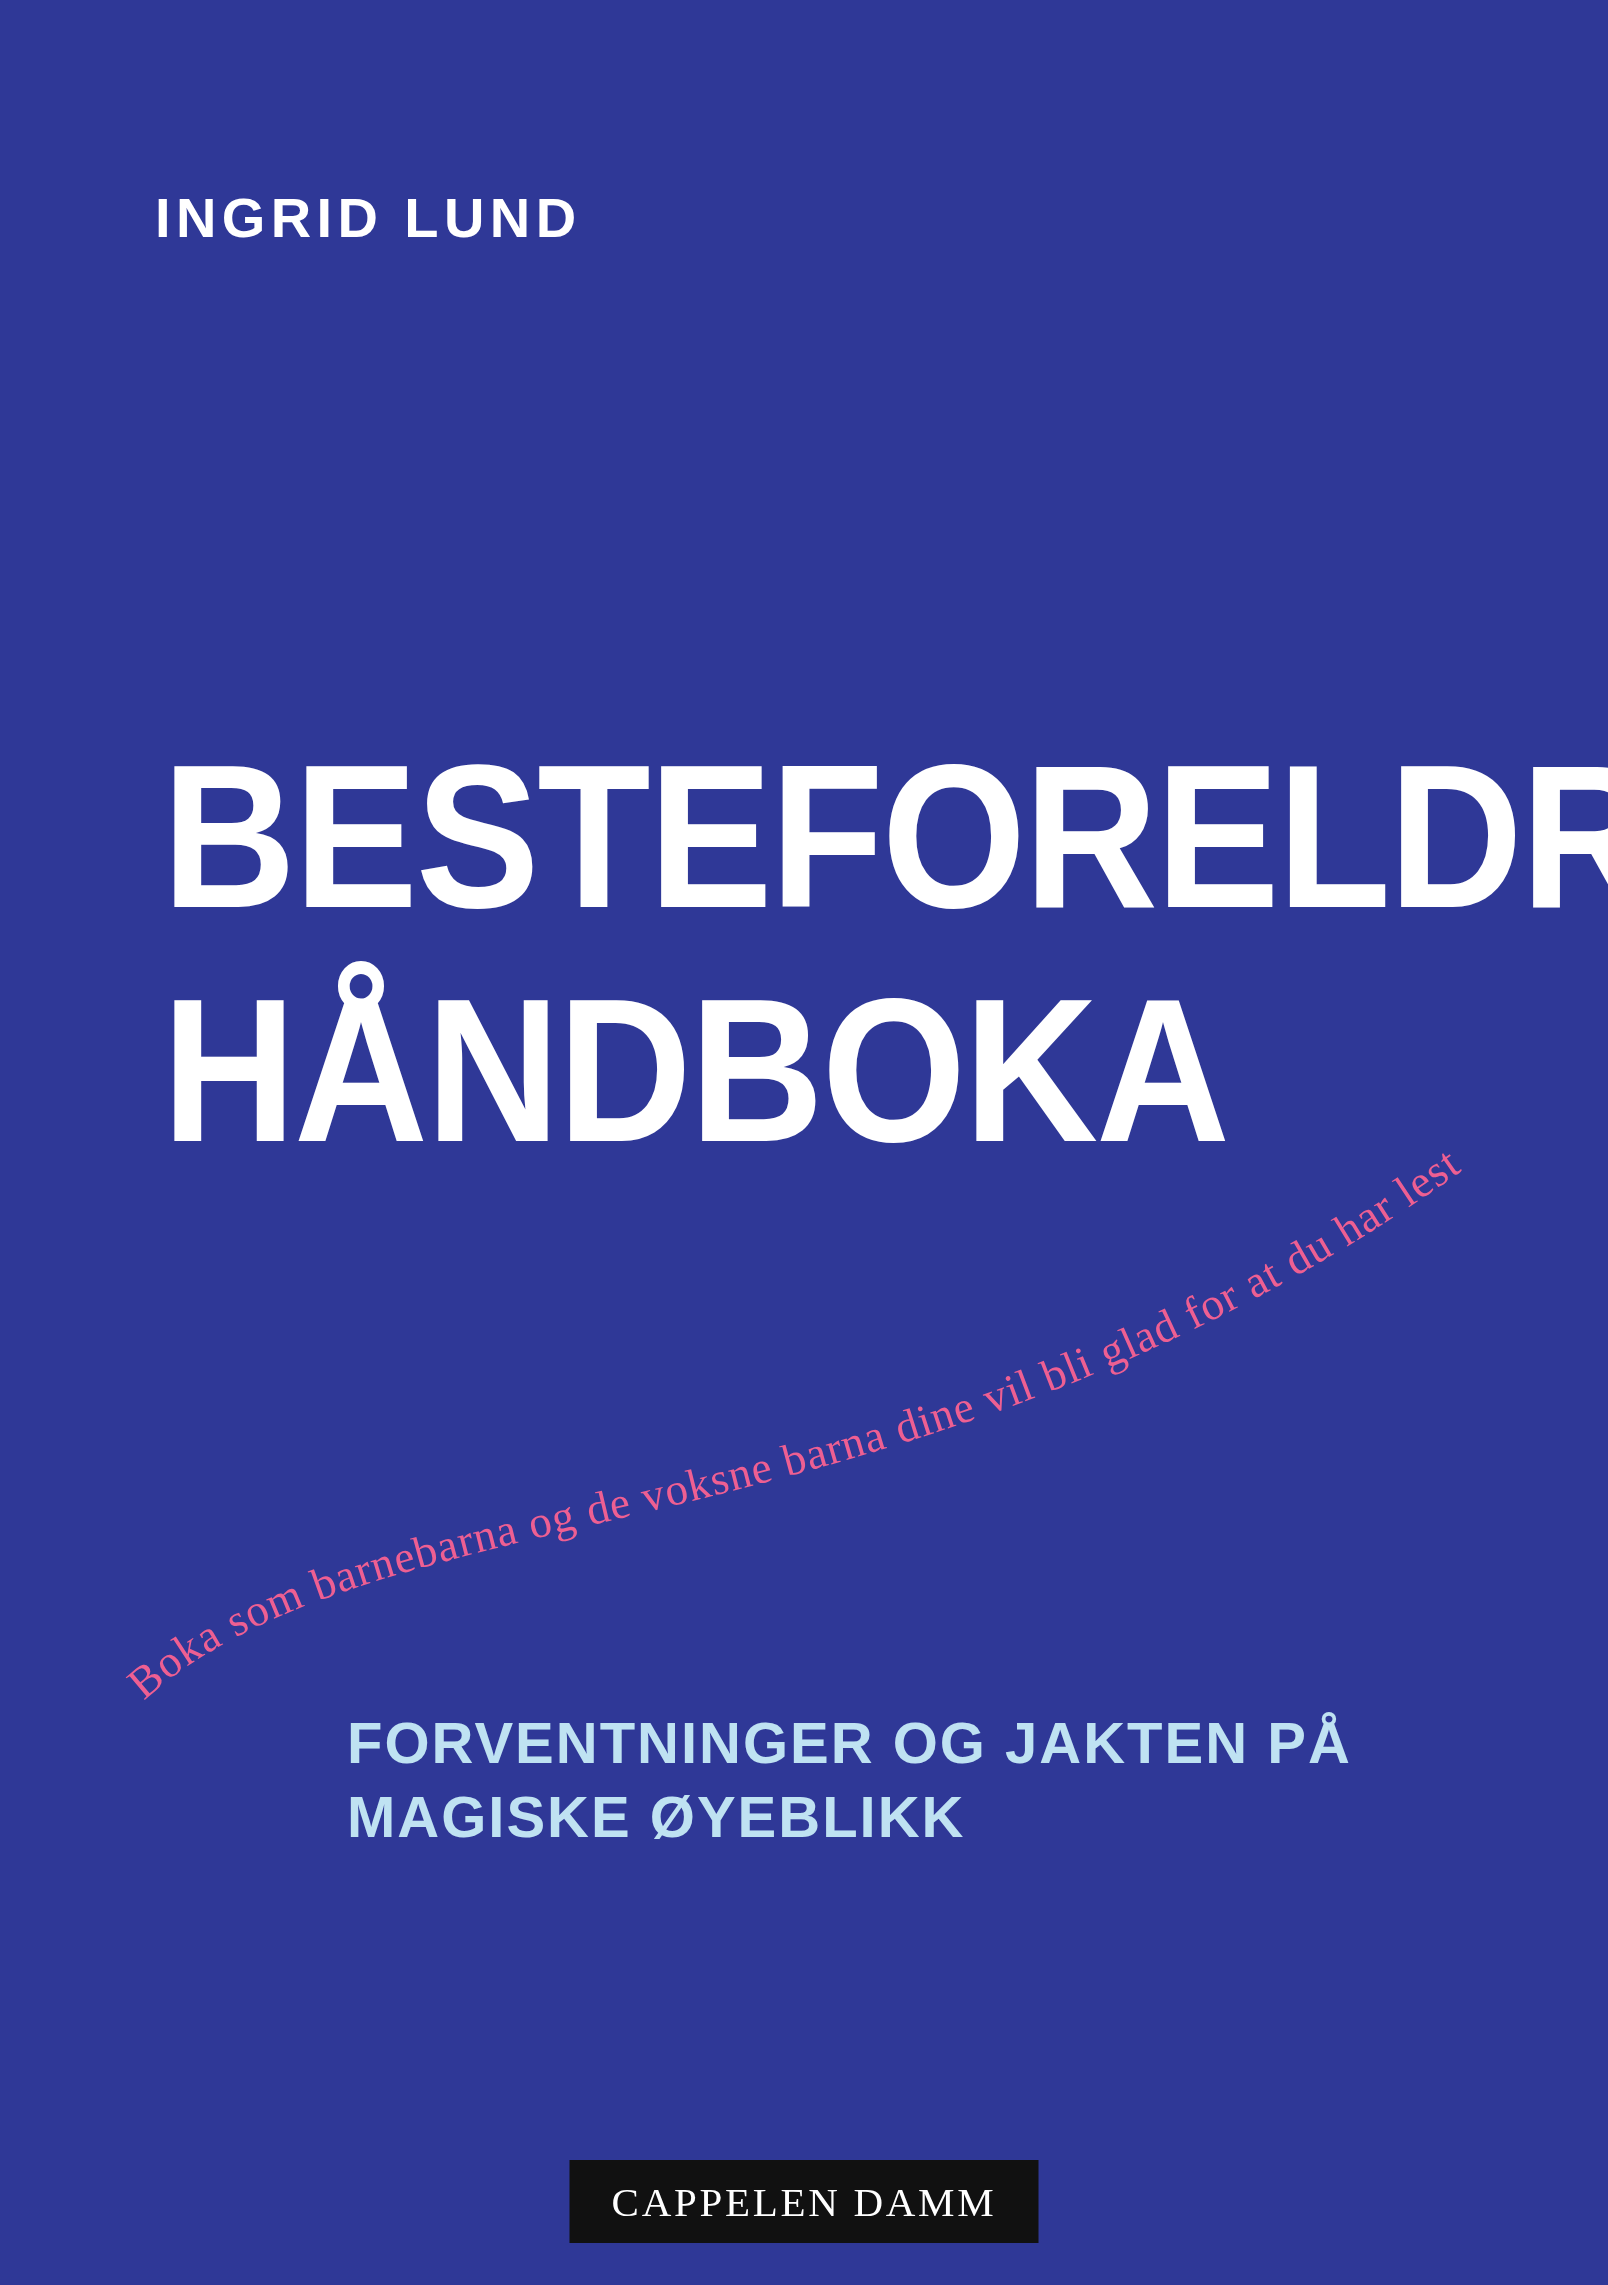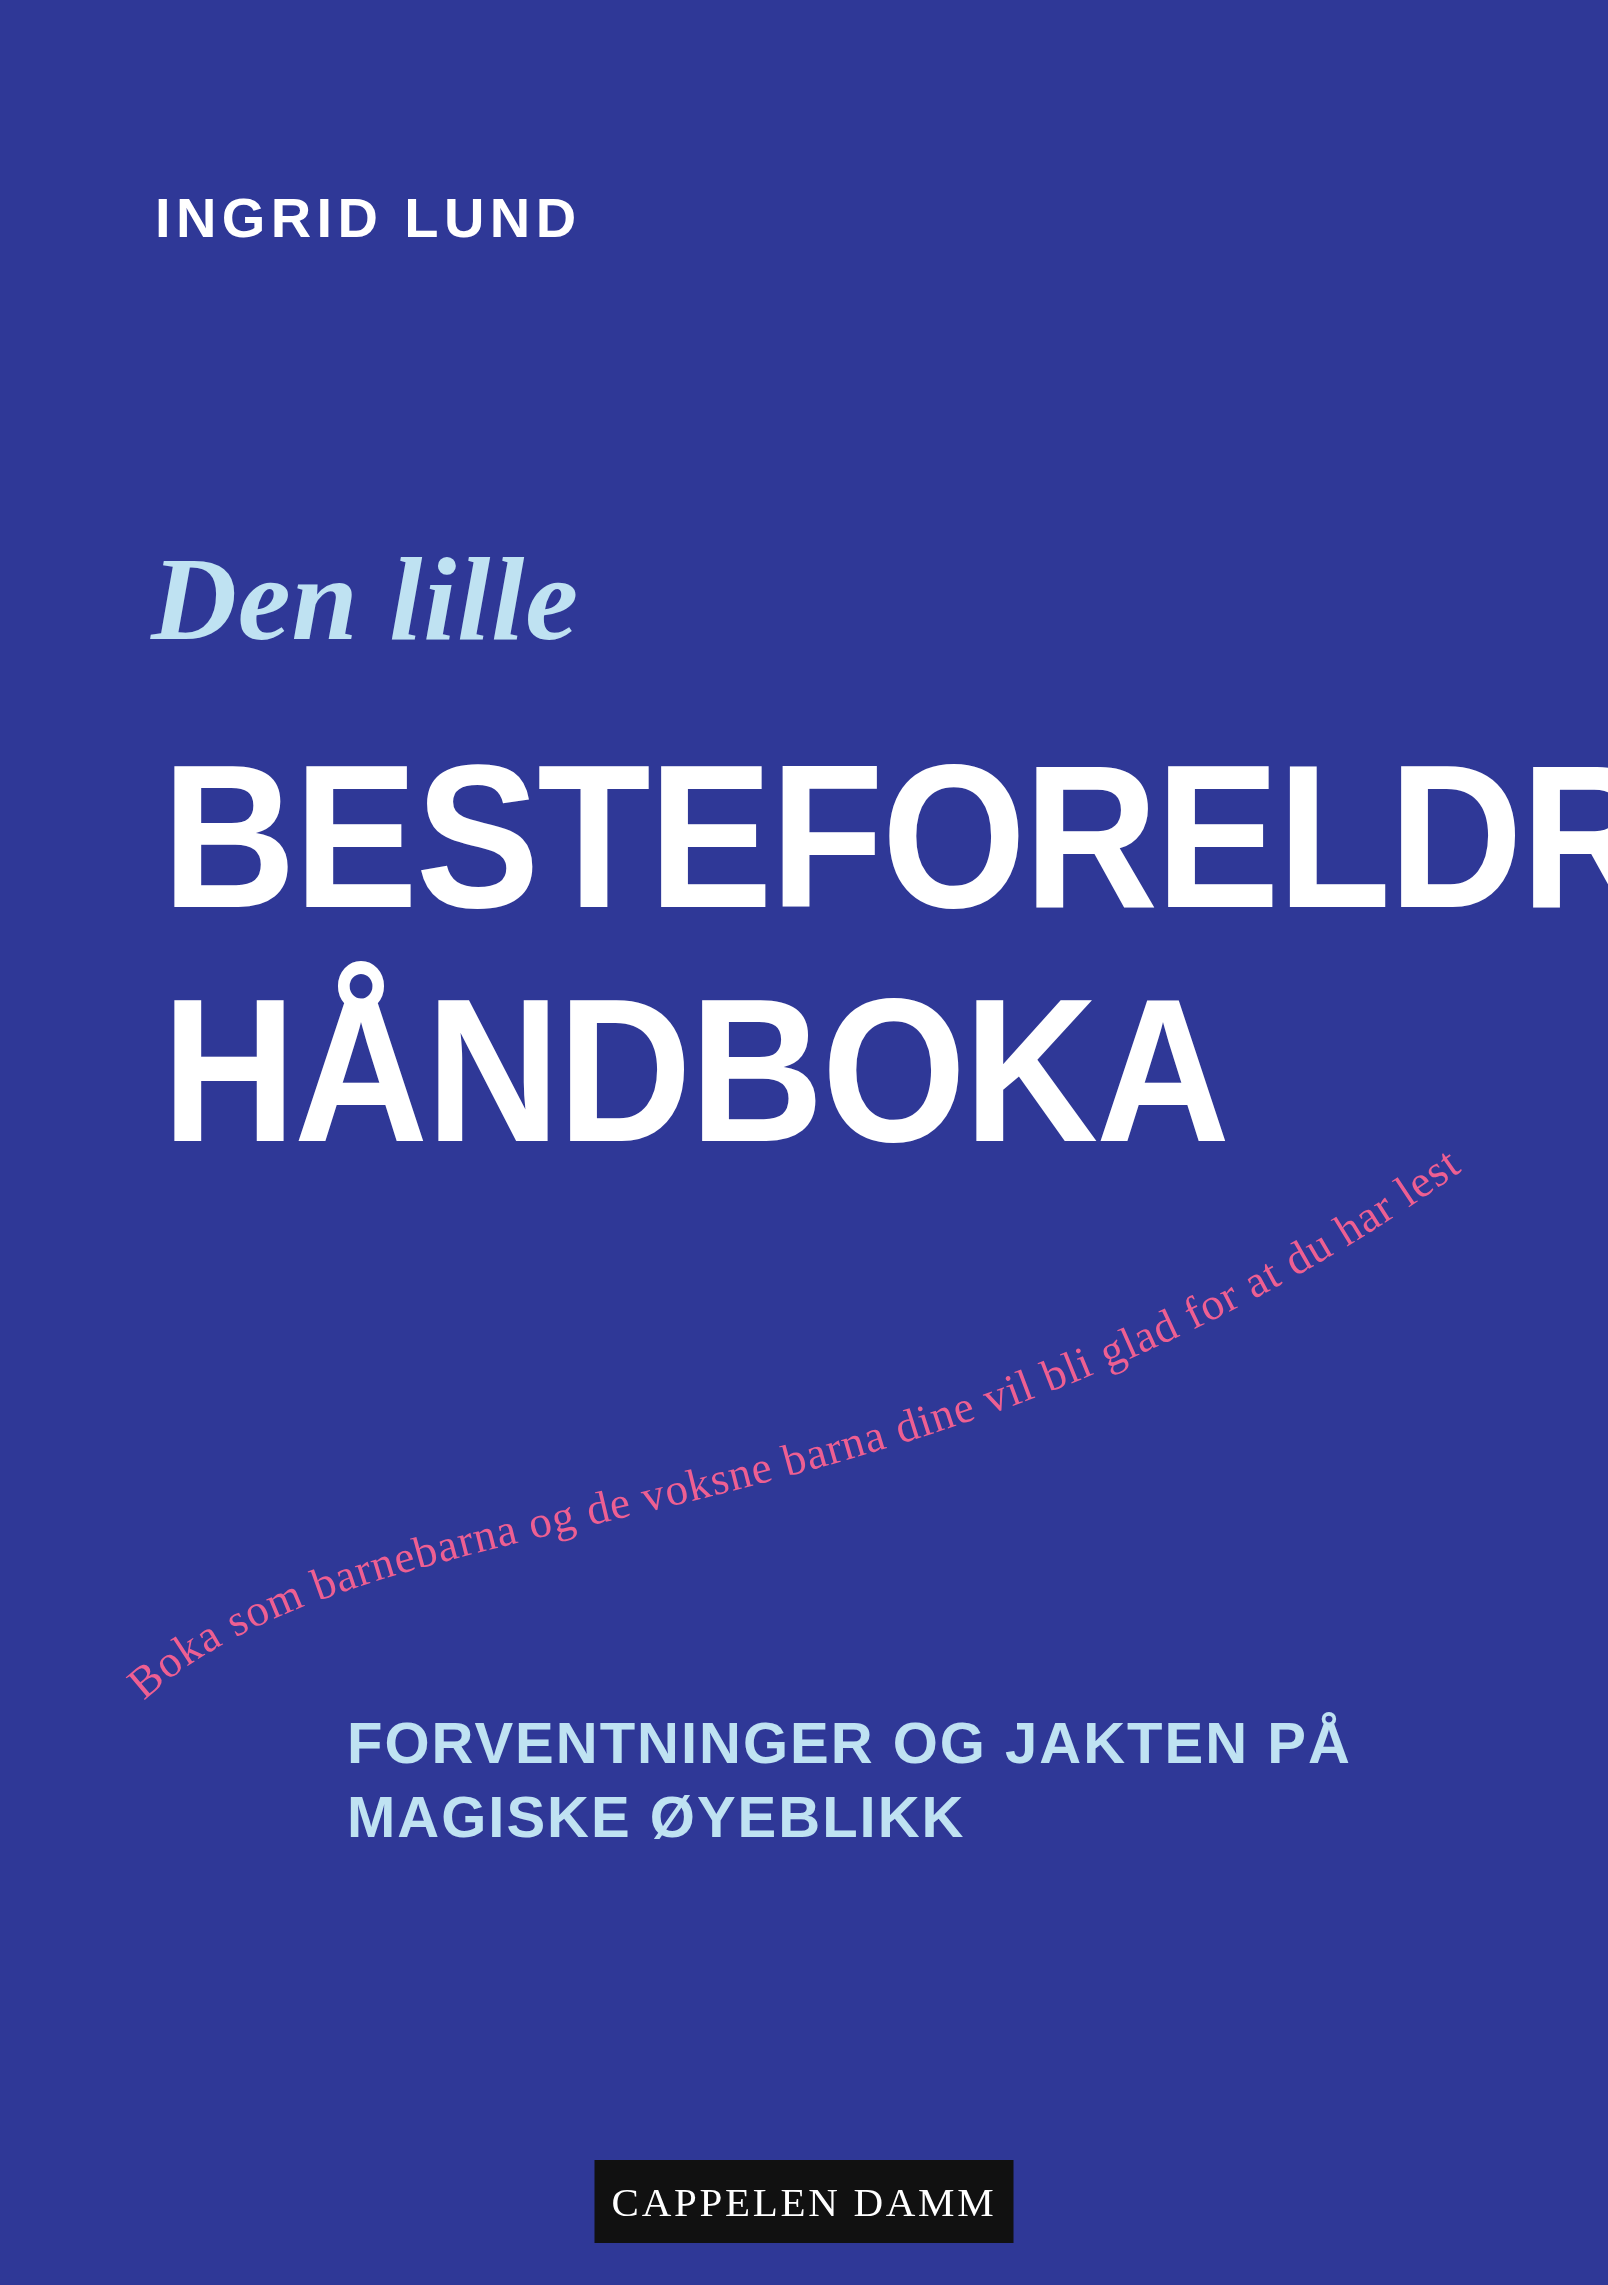--- a/index.html
+++ b/index.html
@@ -109,21 +109,21 @@
     line-height: 1.28;
   }
   .subtitle div { white-space: nowrap; }
 
   
   .publisher {
     position: absolute;
     left: 50%;
     transform: translateX(-50%);
     top: 2160px;
-    width: 419px;
+    width: 469px;
     height: 83px;
     background: #111111;
     display: flex;
     align-items: center;
     justify-content: center;
   }
   .publisher-text {
     color: #ffffff;
     font-family: "Liberation Serif", serif;
     font-size: 41px;
@@ -132,21 +132,20 @@
   }
 </style>
 </head>
 <body>
 
 <div class="cover">
 
   <div class="author">INGRID LUND</div>
 
 
-  <div class="title-small">Den lille</div>
 
   <div class="title-main title-line1">BESTEFORELDRE-</div>
   <div class="title-main title-line2">HÅNDBOKA</div>
 
   <div class="curve-wrap">
     <svg width="1608" height="666" viewBox="0 0 1787 740" xmlns="http://www.w3.org/2000/svg">
       <defs>
         <path id="taglineCurve" d="M 160,710 C 420,470 1020,560 1640,110" fill="none"></path>
       </defs>
       <text class="curve-text">

